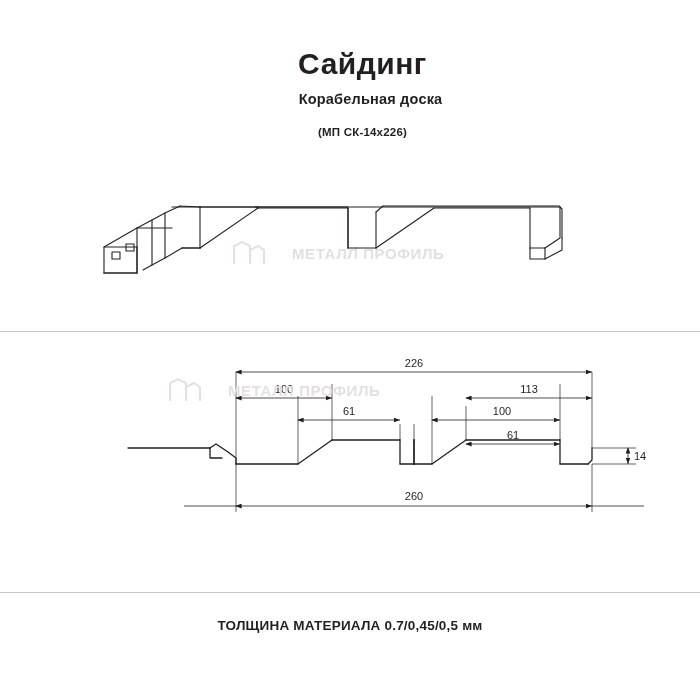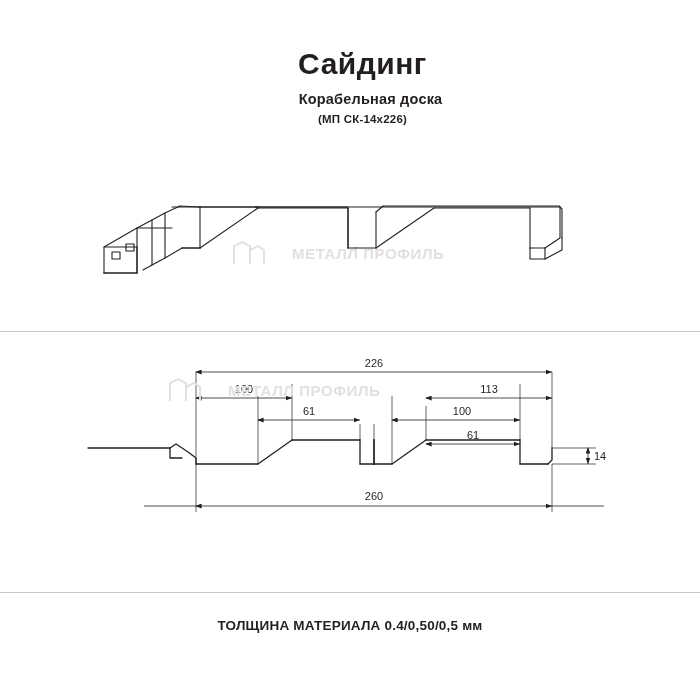--- a/index.html
+++ b/index.html
@@ -37,21 +37,21 @@
   }
   .subtitle {
     font-size: 14.5px;
     font-weight: bold;
     margin: 11px 0 0 16px;
     letter-spacing: 0.2px;
   }
   .code {
     font-size: 11.5px;
     font-weight: bold;
-    margin: 6px 0 0 0;
+    margin: 19px 0 0 0;
     letter-spacing: 0.2px;
   }
 
   
   .divider {
     position: absolute;
     left: 0;
     top: 331px;
     width: 700px;
     height: 1px;
@@ -73,20 +73,21 @@
     top: 160px;
     width: 700px;
     height: 170px;
   }
   .section-wrap {
     position: absolute;
     left: 0;
     top: 336px;
     width: 629px;
     height: 254px;
+    padding-left: 40px;
   }
   svg { display: block; }
 
   
   .wm {
     position: absolute;
     display: flex;
     align-items: center;
     gap: 26px;
     opacity: 1;
@@ -333,16 +334,16 @@
           <path d="M18,24 L18,10 L26,6 L32,10 L32,24"></path>
         </g>
       </svg>
     </span>
     <span class="wm-text">МЕТАЛЛ ПРОФИЛЬ</span>
   </div>
 
   <div class="divider2"></div>
 
   <div class="footer">
-    <span class="footer-text">ТОЛЩИНА МАТЕРИАЛА 0.4/0,50/0,5 мм</span>
+    <span class="footer-text">ТОЛЩИНА МАТЕРИАЛА 0.7/0,45/0,5 мм</span>
   </div>
 
 </div>
 
 </body></html>

